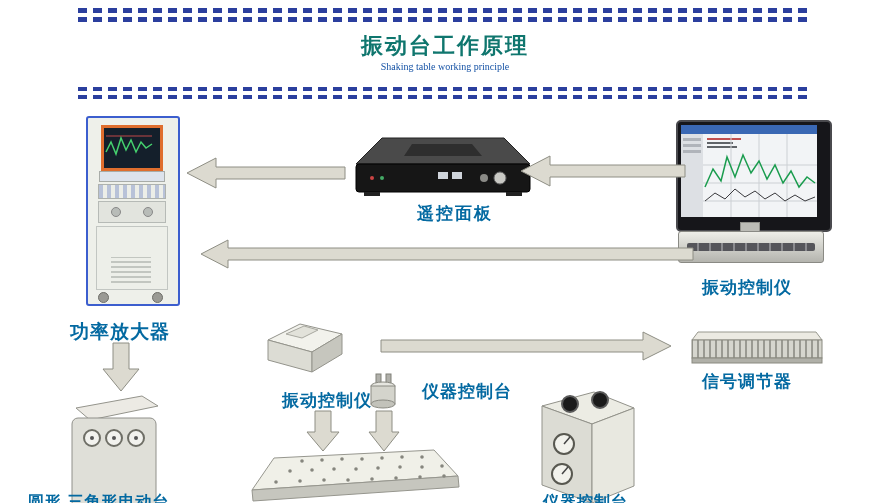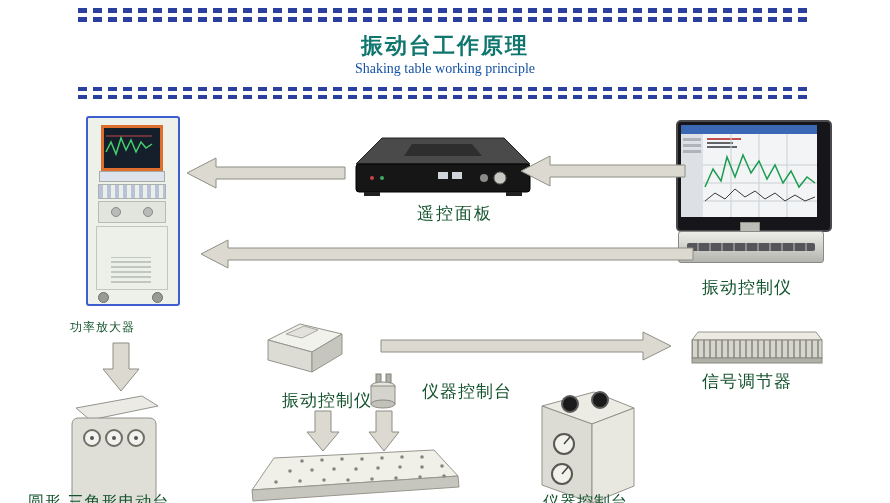--- a/index.html
+++ b/index.html
@@ -4,22 +4,22 @@
 <style>
   html,body{margin:0;padding:0;background:#ffffff;}
   .page{position:relative;width:890px;height:503px;background:#fff;overflow:hidden;
         font-family:"Liberation Sans","DejaVu Sans",sans-serif;}
   .dash{position:absolute;left:78px;width:734px;height:5px;
         background:repeating-linear-gradient(90deg,#2b3f9e 0 9px,transparent 9px 15px);}
   .dash.thin{height:4px;}
   .title{position:absolute;left:0;top:31px;width:100%;text-align:center;
          color:#0f766e;font-size:22px;font-weight:600;letter-spacing:2px;}
   .subtitle{position:absolute;left:0;top:61px;width:100%;text-align:center;color:#1552a5;
-            font-size:14px;font-family:"Liberation Serif","DejaVu Serif",serif;}
-  .lbl{position:absolute;color:#14532d;font-size:16px;font-weight:400;letter-spacing:1px;white-space:nowrap;}
+            font-size:10px;font-family:"Liberation Serif","DejaVu Serif",serif;}
+  .lbl{position:absolute;color:#0369a1;font-size:16px;font-weight:700;letter-spacing:1px;white-space:nowrap;}
   .arrow{position:absolute;}
   .arrow polygon{fill:#dcdad0;stroke:#8e8e84;stroke-width:1;}
   
   .cabinet{position:absolute;left:86px;top:116px;width:90px;height:186px;
            border:2px solid #3c5ece;border-radius:3px;background:#eef0ea;}
   .cab-screen{position:absolute;left:13px;top:7px;width:56px;height:40px;
               border:3px solid #df6e2e;background:#141f2b;overflow:hidden;}
   .cab-readout{position:absolute;left:11px;top:53px;width:64px;height:9px;background:#dde3ec;border:1px solid #a8aca8;}
   .cab-buttons{position:absolute;left:10px;top:66px;width:66px;height:13px;border:1px solid #aeb2ae;
                background:repeating-linear-gradient(90deg,#b8c2d8 0 4px,#eceee8 4px 8px);}
@@ -64,21 +64,21 @@
     <div class="cab-panel">
       <div class="cab-knob" style="left:12px;"></div>
       <div class="cab-knob" style="left:44px;"></div>
     </div>
     <div class="cab-door">
       <div class="cab-vent"></div>
     </div>
     <div class="caster" style="left:10px;"></div>
     <div class="caster" style="left:64px;"></div>
   </div>
-  <div class="lbl" style="left:70px;top:319px;font-size:12px;">功率放大器</div>
+  <div class="lbl" style="left:70px;top:319px;font-size:19px;">功率放大器</div>
 
   <svg class="dev" style="left:352px;top:134px;" width="182" height="66" viewBox="0 0 182 66">
     <polygon points="30,4 152,4 178,30 4,30" fill="#4a4a4a" stroke="#222"></polygon>
     <polygon points="60,10 120,10 130,22 52,22" fill="#2e2e2e"></polygon>
     <rect x="4" y="30" width="174" height="28" rx="3" fill="#161616" stroke="#000"></rect>
     <rect x="86" y="38" width="10" height="7" fill="#cfd4da"></rect>
     <rect x="100" y="38" width="10" height="7" fill="#cfd4da"></rect>
     <circle cx="148" cy="44" r="6" fill="#c9c9c4" stroke="#666"></circle>
     <circle cx="132" cy="44" r="4" fill="#8a8a86"></circle>
     <circle cx="20" cy="44" r="2" fill="#cc4444"></circle>

